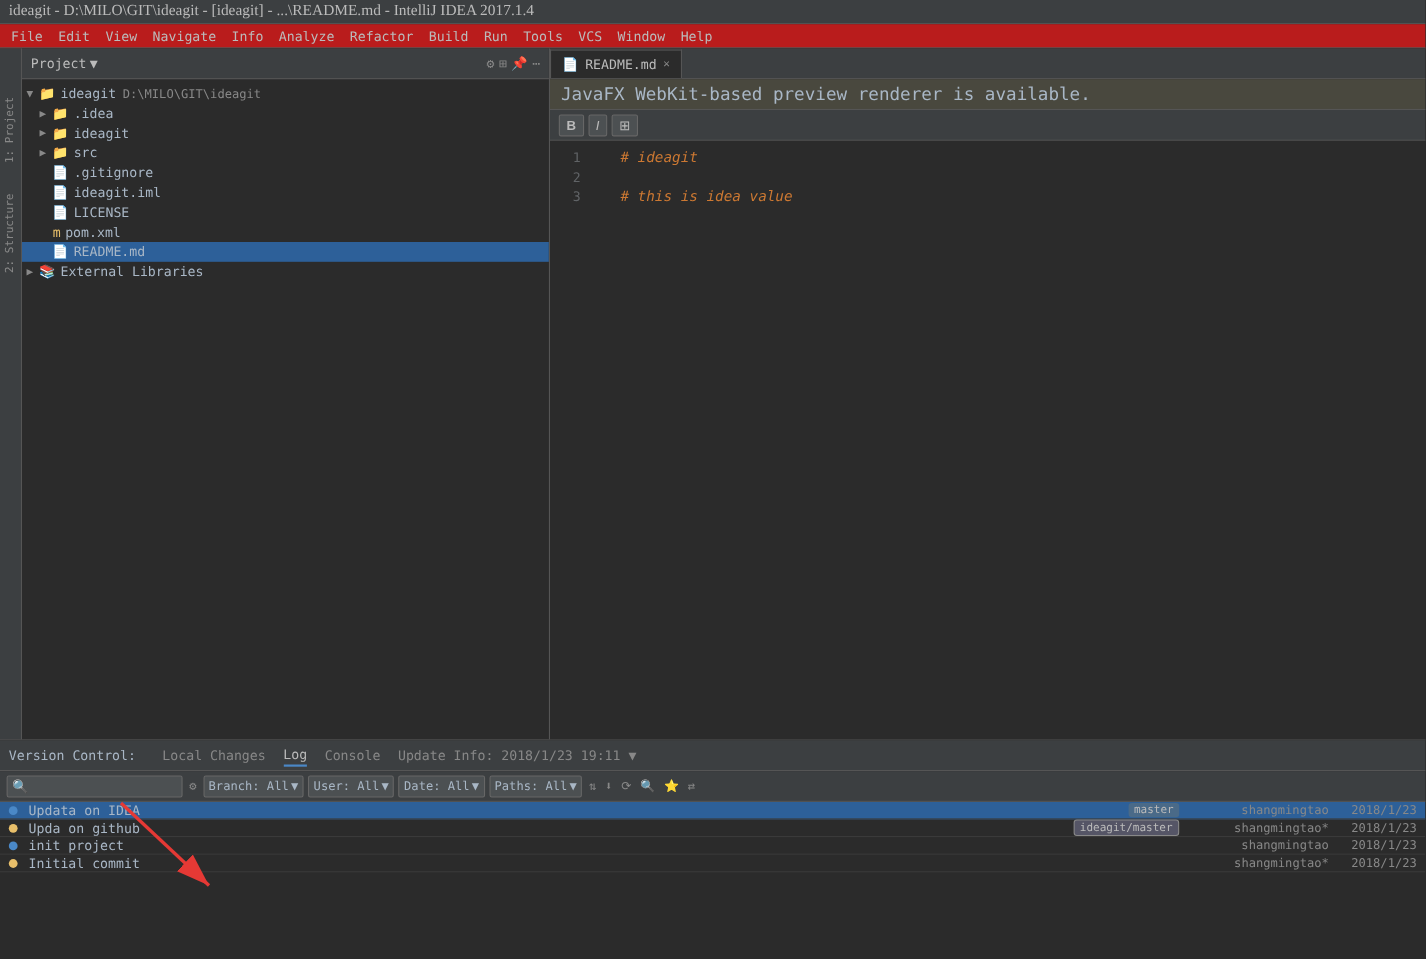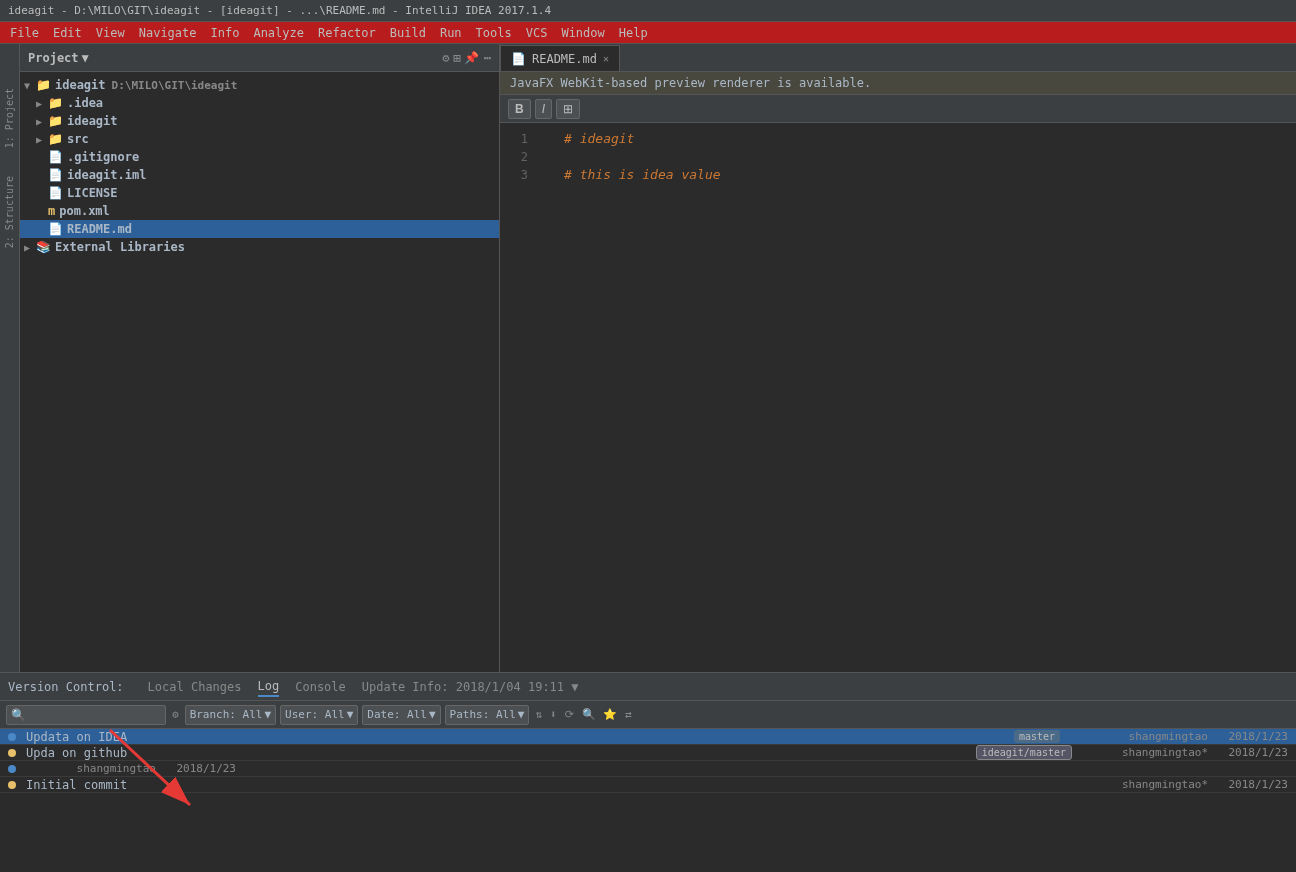--- a/index.html
+++ b/index.html
@@ -14,23 +14,24 @@
       position: relative;
     }
 
     
     #title-bar {
       height: 22px;
       background: #3c3f41;
       display: flex;
       align-items: center;
       padding: 0 8px;
-      font-size: 11px;
+      font-size: 14px;
       color: #bbbbbb;
       border-bottom: 1px solid #555;
+      font-family: Liberation Serif, serif;
     }
 
     
     #menu-bar {
       height: 22px;
       background: #b91c1c;
       display: flex;
       align-items: center;
       padding: 0 4px;
       font-size: 12px;
@@ -50,21 +51,20 @@
       height: calc(872px - 22px - 22px - 200px);
     }
 
     
     #project-panel {
       width: 480px;
       background: #2b2b2b;
       border-right: 1px solid #555;
       display: flex;
       flex-direction: column;
-      font-weight: bold;
     }
 
     #project-toolbar {
       height: 28px;
       background: #3c3f41;
       display: flex;
       align-items: center;
       padding: 0 8px;
       gap: 6px;
       border-bottom: 1px solid #555;
@@ -151,21 +151,21 @@
     }
     .tab-close {
       font-size: 10px;
       color: #888;
       cursor: pointer;
     }
 
     #editor-notification {
       background: #49483e;
       padding: 4px 10px;
-      font-size: 12px;
+      font-size: 16px;
       color: #a9b7c6;
       border-bottom: 1px solid #555;
     }
 
     #editor-formatting-bar {
       height: 28px;
       background: #3c3f41;
       display: flex;
       align-items: center;
       padding: 0 8px;
@@ -324,21 +324,21 @@
       flex: 1;
       font-size: 12px;
     }
 
     .commit-branch-tag {
       background: #4a6a88;
       color: #bbbbbb;
       padding: 1px 5px;
       border-radius: 3px;
       font-size: 10px;
-      margin-right: 18px;
+      margin-right: 6px;
     }
 
     .commit-origin-tag {
       background: #556;
       color: #bbbbbb;
       padding: 1px 5px;
       border-radius: 3px;
       font-size: 10px;
       margin-right: 6px;
       border: 1px solid #888;
@@ -544,21 +544,21 @@
   </div>
 </div>
 
 <div id="bottom-panel">
 
   <div id="bottom-tabs">
     <span class="version-control-label">Version Control:</span>
     <span class="bottom-tab">Local Changes</span>
     <span class="bottom-tab" style="color:#bbbbbb;border-bottom:2px solid #4a88c7;">Log</span>
     <span class="bottom-tab">Console</span>
-    <span class="bottom-tab">Update Info: 2018/1/04 19:11 ▼</span>
+    <span class="bottom-tab">Update Info: 2018/1/23 19:11 ▼</span>
   </div>
 
   <div id="bottom-toolbar">
     <div class="bottom-search">
       <span style="color:#888;">🔍</span>
       <input type="text" placeholder="" style="">
     </div>
     <span class="bt-icon">⚙</span>
     <div class="filter-dropdown">
       <span>Branch: All</span>
@@ -597,20 +597,21 @@
     <div class="commit-row">
       <div class="commit-dot dot-yellow"></div>
       <span class="commit-message">Upda  on github</span>
       <span class="commit-origin-tag">ideagit/master</span>
       <span class="commit-author">shangmingtao*</span>
       <span class="commit-date">2018/1/23</span>
     </div>
 
     <div class="commit-row">
       <div class="commit-dot dot-blue"></div>
+      <span class="commit-message">init project</span>
       <span class="commit-author">shangmingtao</span>
       <span class="commit-date">2018/1/23</span>
     </div>
 
     <div class="commit-row">
       <div class="commit-dot dot-yellow"></div>
       <span class="commit-message">Initial commit</span>
       <span class="commit-author">shangmingtao*</span>
       <span class="commit-date">2018/1/23</span>
     </div>

